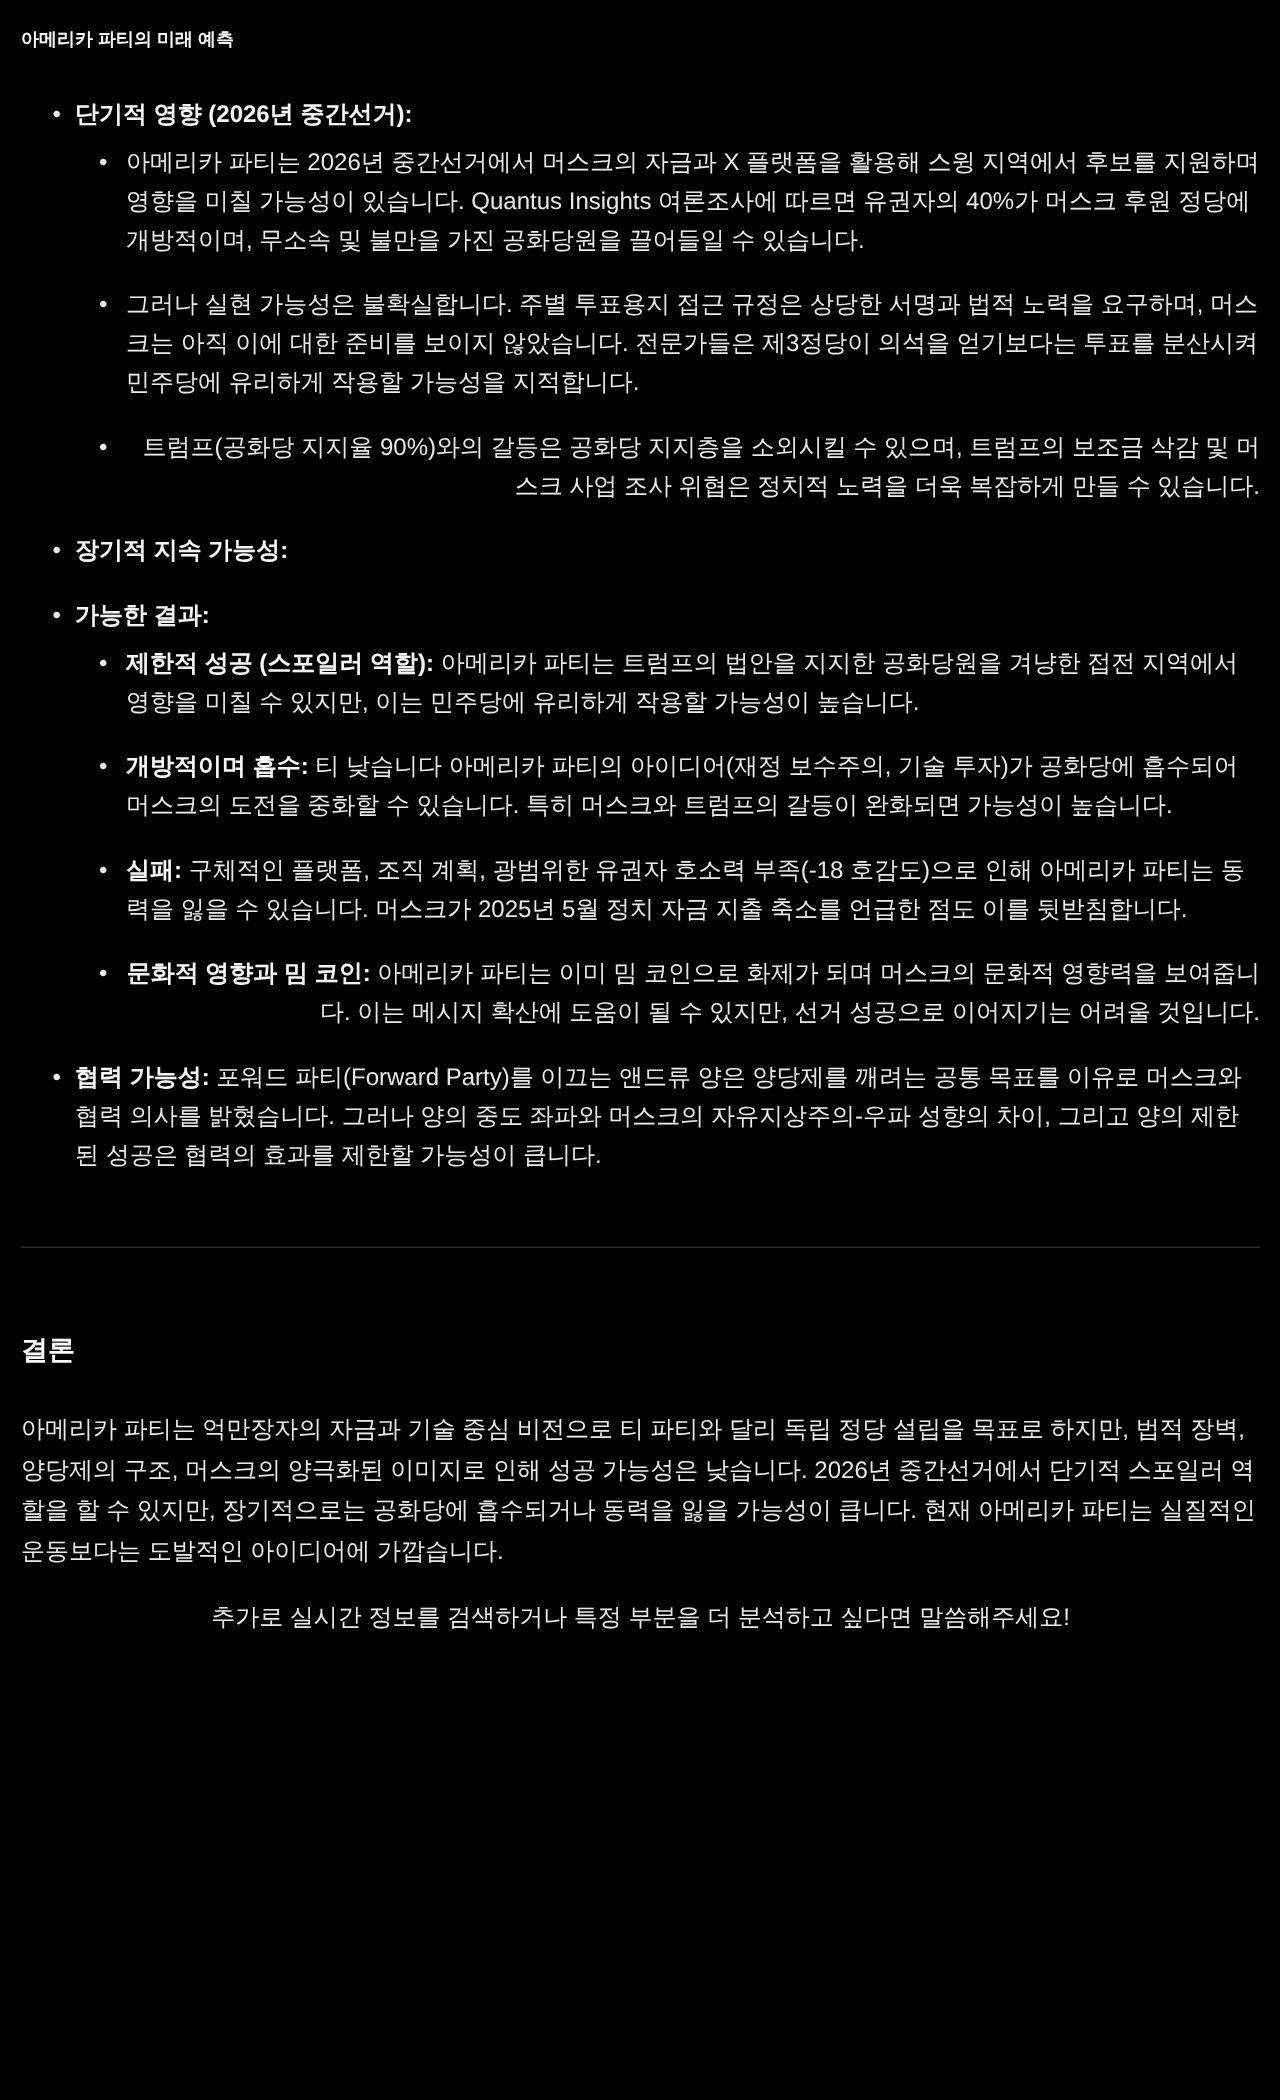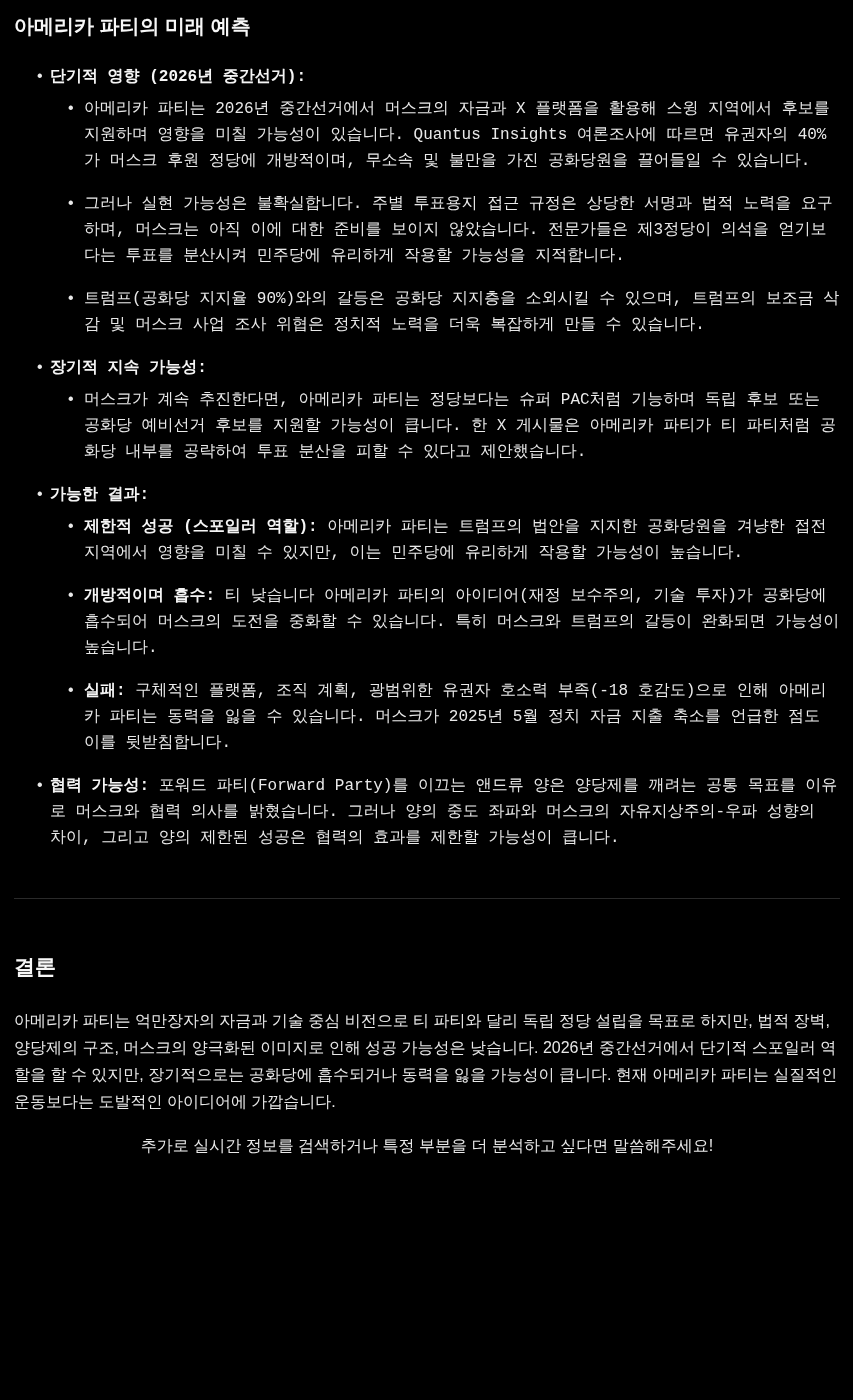--- a/index.html
+++ b/index.html
@@ -13,39 +13,38 @@
     min-height: 1400px;
     box-sizing: border-box;
     background: #000000;
     color: #e9e9e9;
     font-size: 16px;
     line-height: 26px;
     padding: 13px 13px 16px 14px;
     overflow: hidden;
   }
   .h1 {
-    font-size: 20px;
+    font-size: 12px;
     line-height: 26px;
     font-weight: 700;
     color: #f7f7f7;
     margin: 0 0 25px 0;
   }
   .h2 {
-    font-size: 21px;
+    font-size: 18px;
     line-height: 26px;
     font-weight: 700;
     color: #f7f7f7;
     margin: 0 0 27px 0;
   }
   ul { list-style: none; margin: 0; padding: 0; }
   .l1 > li {
     position: relative;
     padding-left: 36px;
     margin-bottom: 17px;
-    font-family: Liberation Mono, monospace;
   }
   .l1 > li::before {
     content: "\2022";
     position: absolute;
     left: 21px;
     top: 0;
     color: #e9e9e9;
     font-size: 16px;
   }
   .l1 > li:last-child { margin-bottom: 0; }
@@ -56,21 +55,21 @@
     margin-bottom: 17px;
   }
   .l2 > li::before {
     content: "\2022";
     position: absolute;
     left: 16px;
     top: 0;
     color: #e9e9e9;
     font-size: 16px;
   }
-  .l2 > li:last-child { margin-bottom: 0; }
+  .l2 > li:last-child { margin-bottom: 0; text-align: right; }
   .b {
     font-weight: 700;
     color: #f5f5f5;
   }
   hr.divider {
     border: none;
     border-top: 1px solid #2a2a2a;
     margin: 47px 0 55px 0;
   }
   p.para {
@@ -99,37 +98,37 @@
         </li>
         <li>
           <span>트럼프(공화당 지지율 90%)와의 갈등은 공화당 지지층을 소외시킬 수 있으며, 트럼프의 보조금 삭감 및 머스크 사업 조사 위협은 정치적 노력을 더욱 복잡하게 만들 수 있습니다.</span>
         </li>
       </ul>
     </li>
 
     <li>
       <span class="b">장기적 지속 가능성:</span>
       <ul class="l2">
-        <li>
-          <span>머스크가 계속 추진한다면, 아메리카 파티는 정당보다는 슈퍼 PAC처럼 기능하며 독립 후보 또는 공화당 예비선거 후보를 지원할 가능성이 큽니다. 한 X 게시물은 아메리카 파티가 티 파티처럼 공화당 내부를 공략하여 투표 분산을 피할 수 있다고 제안했습니다.</span>
-        </li>
       </ul>
     </li>
 
     <li>
       <span class="b">가능한 결과:</span>
       <ul class="l2">
         <li>
           <span class="b">제한적 성공 (스포일러 역할):</span><span> 아메리카 파티는 트럼프의 법안을 지지한 공화당원을 겨냥한 접전 지역에서 영향을 미칠 수 있지만, 이는 민주당에 유리하게 작용할 가능성이 높습니다.</span>
         </li>
         <li>
           <span class="b">개방적이며 흡수:</span><span> 티 낮습니다 아메리카 파티의 아이디어(재정 보수주의, 기술 투자)가 공화당에 흡수되어 머스크의 도전을 중화할 수 있습니다. 특히 머스크와 트럼프의 갈등이 완화되면 가능성이 높습니다.</span>
         </li>
         <li>
           <span class="b">실패:</span><span> 구체적인 플랫폼, 조직 계획, 광범위한 유권자 호소력 부족(-18 호감도)으로 인해 아메리카 파티는 동력을 잃을 수 있습니다. 머스크가 2025년 5월 정치 자금 지출 축소를 언급한 점도 이를 뒷받침합니다.</span>
+        </li>
+        <li>
+          <span class="b">문화적 영향과 밈 코인:</span><span> 아메리카 파티는 이미 밈 코인으로 화제가 되며 머스크의 문화적 영향력을 보여줍니다. 이는 메시지 확산에 도움이 될 수 있지만, 선거 성공으로 이어지기는 어려울 것입니다.</span>
         </li>
       </ul>
     </li>
 
     <li>
       <span class="b">협력 가능성:</span><span> 포워드 파티(Forward Party)를 이끄는 앤드류 양은 양당제를 깨려는 공통 목표를 이유로 머스크와 협력 의사를 밝혔습니다. 그러나 양의 중도 좌파와 머스크의 자유지상주의-우파 성향의 차이, 그리고 양의 제한된 성공은 협력의 효과를 제한할 가능성이 큽니다.</span>
     </li>
 
   </ul>
 

